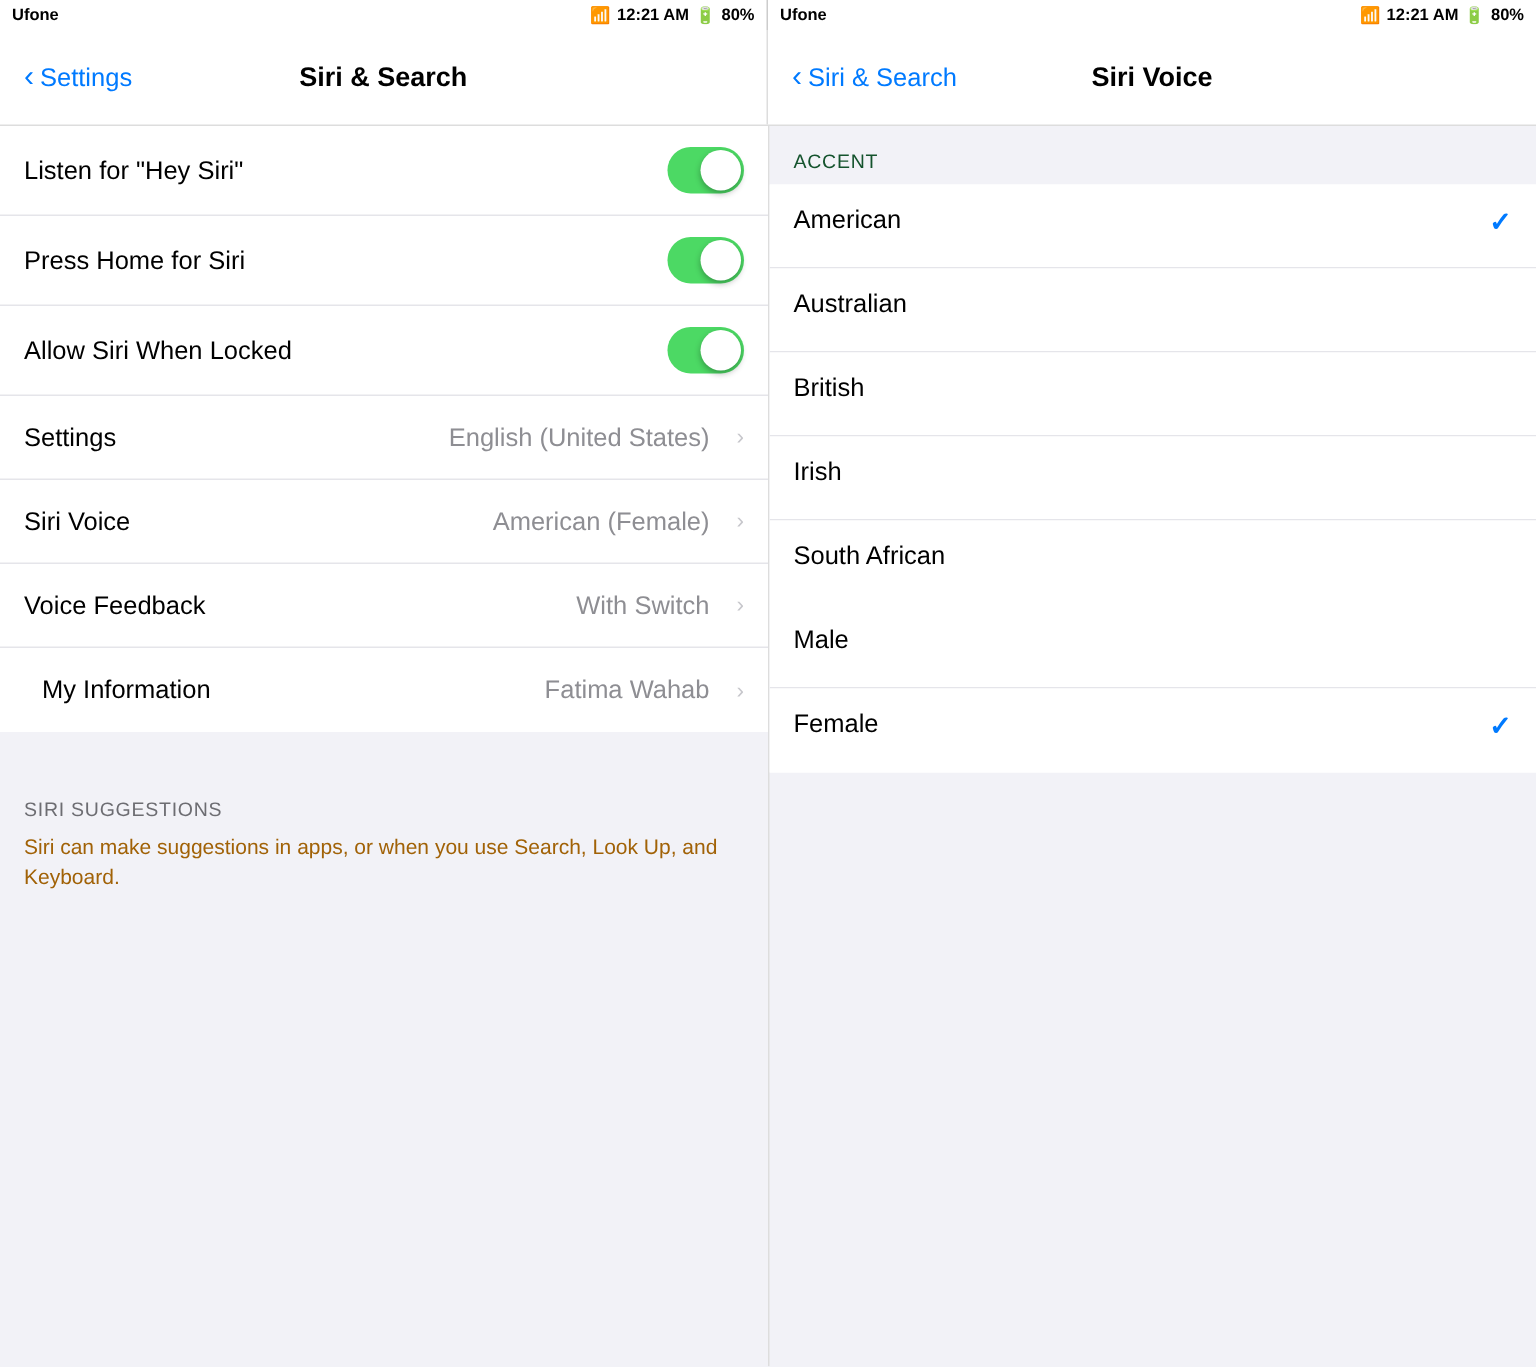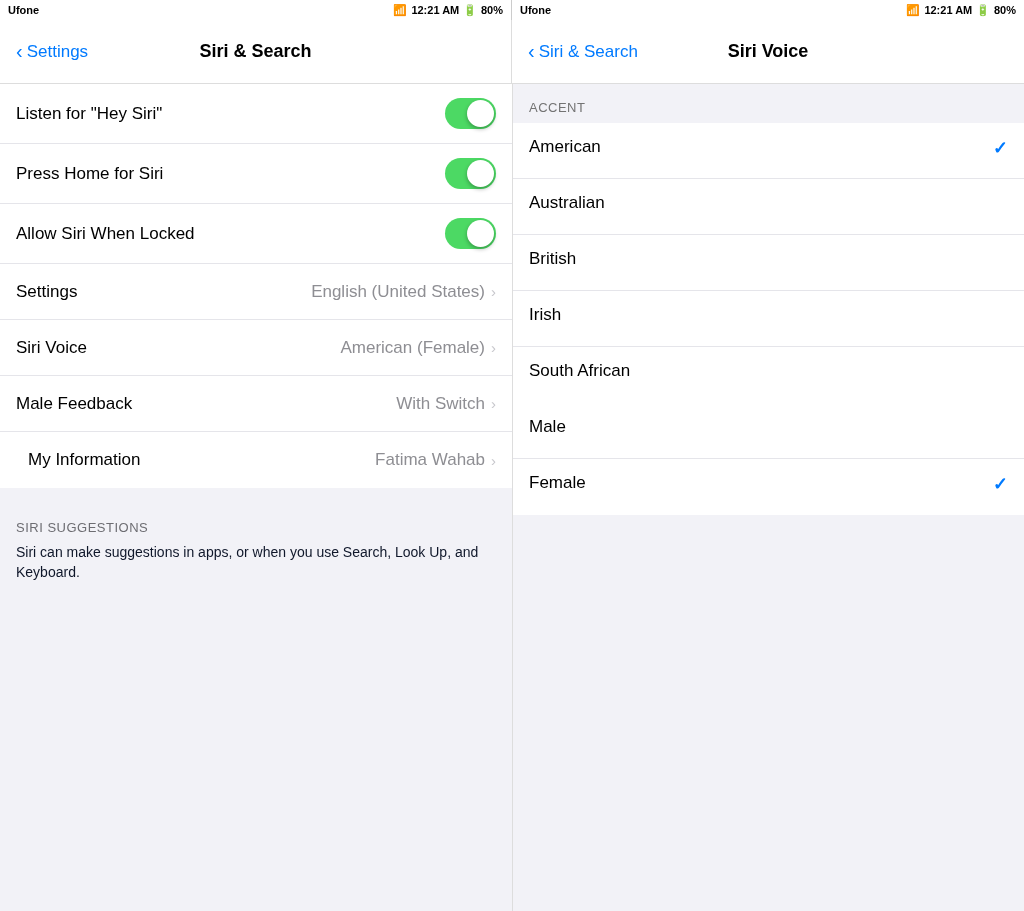--- a/index.html
+++ b/index.html
@@ -114,21 +114,21 @@
       border-bottom: none;
       margin-left: 12px;
     }
     .settings-row-label {
       font-size: 17px;
       color: #000;
     }
     .settings-row-value {
       display: flex;
       align-items: center;
-      gap: 6px;
+      gap: 18px;
       color: #8e8e93;
       font-size: 17px;
     }
     .settings-row-value .chevron-right {
       color: #c7c7cc;
       font-size: 15px;
     }
 
     
     .toggle {
@@ -145,49 +145,49 @@
       background: #fff;
       border-radius: 50%;
       position: absolute;
       top: 2px;
       right: 2px;
       box-shadow: 0 2px 4px rgba(0,0,0,0.3);
     }
 
     
     .suggestions-section {
-      margin-top: 24px;
+      margin-top: 36px;
       background: #f2f2f7;
       padding: 8px 16px 16px 16px;
     }
     .suggestions-header {
       font-size: 13px;
       color: #6d6d72;
       text-transform: uppercase;
       letter-spacing: 0.5px;
       margin-bottom: 8px;
     }
     .suggestions-text {
       font-size: 14px;
-      color: #0f172a;
+      color: #a16207;
       line-height: 1.4;
     }
 
     
     .right-panel {
       width: 512px;
       background: #f2f2f7;
       overflow-y: auto;
       border-left: 1px solid #ddd;
     }
 
     .section-header {
       padding: 16px 16px 8px 16px;
       font-size: 13px;
-      color: #737373;
+      color: #14532d;
       text-transform: uppercase;
       letter-spacing: 0.5px;
       background: #f2f2f7;
     }
 
     .list-group {
       background: #fff;
     }
 
     .list-row {
@@ -292,21 +292,21 @@
 
       <div class="settings-row">
         <span class="settings-row-label">Siri Voice</span>
         <div class="settings-row-value">
           <span>American (Female)</span>
           <span class="chevron-right">›</span>
         </div>
       </div>
 
       <div class="settings-row">
-        <span class="settings-row-label">Male Feedback</span>
+        <span class="settings-row-label">Voice Feedback</span>
         <div class="settings-row-value">
           <span>With Switch</span>
           <span class="chevron-right">›</span>
         </div>
       </div>
 
       <div class="settings-row">
         <span class="settings-row-label">My Information</span>
         <div class="settings-row-value">
           <span>Fatima Wahab</span>

